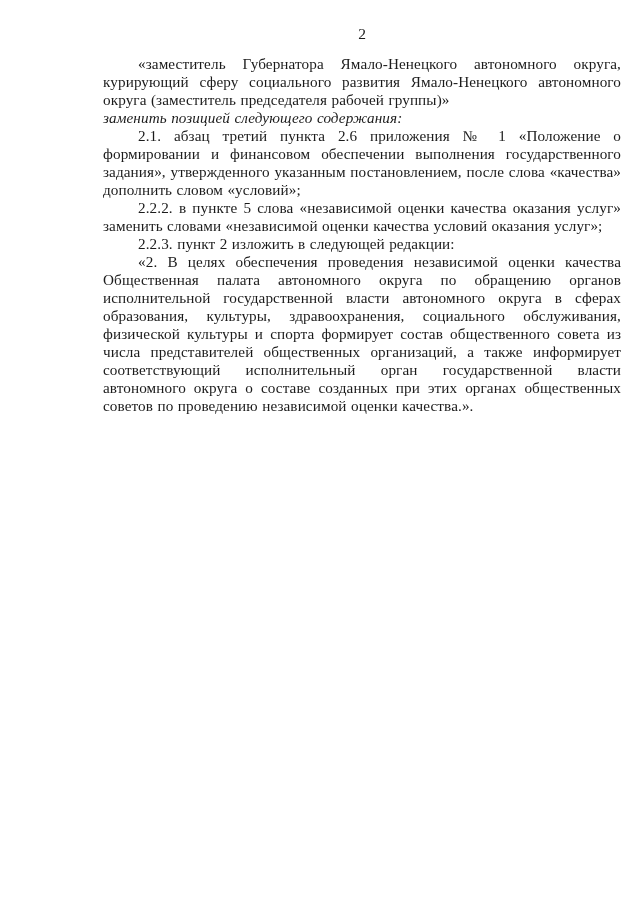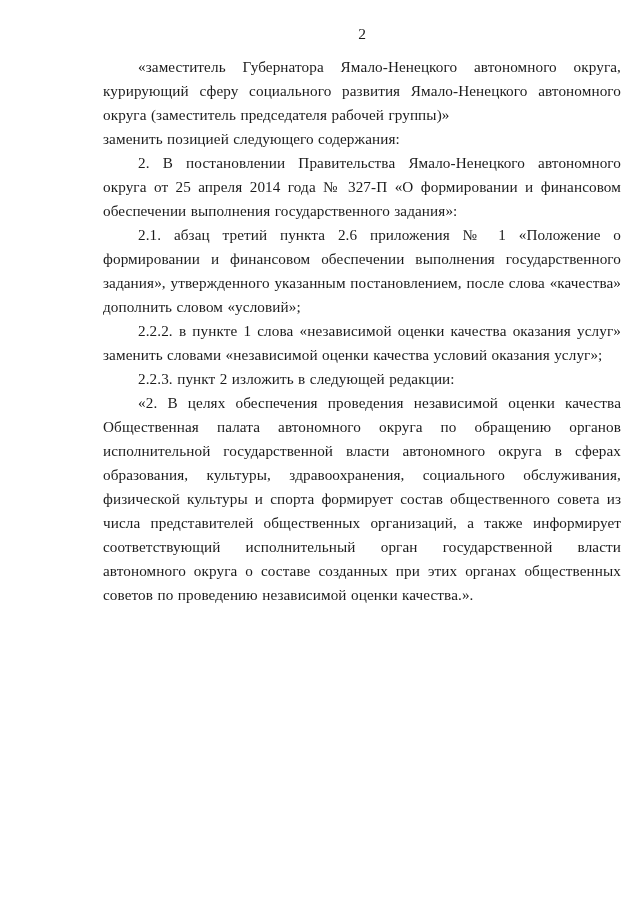--- a/index.html
+++ b/index.html
@@ -24,41 +24,41 @@
     text-align: center;
     font-size: 15.5px;
     line-height: 17px;
   }
   .doc-body {
     position: absolute;
     top: 55px;
     left: 103px;
     width: 518px;
     font-size: 15.2px;
-    line-height: 24px;
+    line-height: 18px;
     letter-spacing: 0.1px;
   }
   .doc-body p {
     margin: 0;
     text-align: justify;
     text-indent: 35px;
     word-spacing: 0.5px;
   }
   .doc-body p.flush {
     text-indent: 0;
+    font-style: italic;
   }
 </style>
 </head>
 <body>
 
 <div class="page">
   <div class="page-number">2</div>
 
   <div class="doc-body">
     <p>«заместитель Губернатора Ямало-Ненецкого автономного округа, курирующий сферу социального развития Ямало-Ненецкого автономного округа (заместитель председателя рабочей группы)»</p>
     <p class="flush">заменить позицией следующего содержания:</p>
-    <p>2. В постановлении Правительства Ямало-Ненецкого автономного округа от 25 апреля 2014 года №&nbsp;327-П «О формировании и финансовом обеспечении выполнения государственного задания»:</p>
     <p>2.1. абзац третий пункта 2.6 приложения №&nbsp;1 «Положение о формировании и финансовом обеспечении выполнения государственного задания», утвержденного указанным постановлением, после слова «качества» дополнить словом «условий»;</p>
-    <p>2.2.2. в пункте 1 слова «независимой оценки качества оказания услуг» заменить словами «независимой оценки качества условий оказания услуг»;</p>
+    <p>2.2.2. в пункте 5 слова «независимой оценки качества оказания услуг» заменить словами «независимой оценки качества условий оказания услуг»;</p>
     <p>2.2.3. пункт 2 изложить в следующей редакции:</p>
     <p>«2. В целях обеспечения проведения независимой оценки качества Общественная палата автономного округа по обращению органов исполнительной государственной власти автономного округа в сферах образования, культуры, здравоохранения, социального обслуживания, физической культуры и спорта формирует состав общественного совета из числа представителей общественных организаций, а&nbsp;также информирует соответствующий исполнительный орган государственной власти автономного округа о составе созданных при этих органах общественных советов по проведению независимой оценки качества.».</p>
   </div>
 </div>
 
 </body></html>

